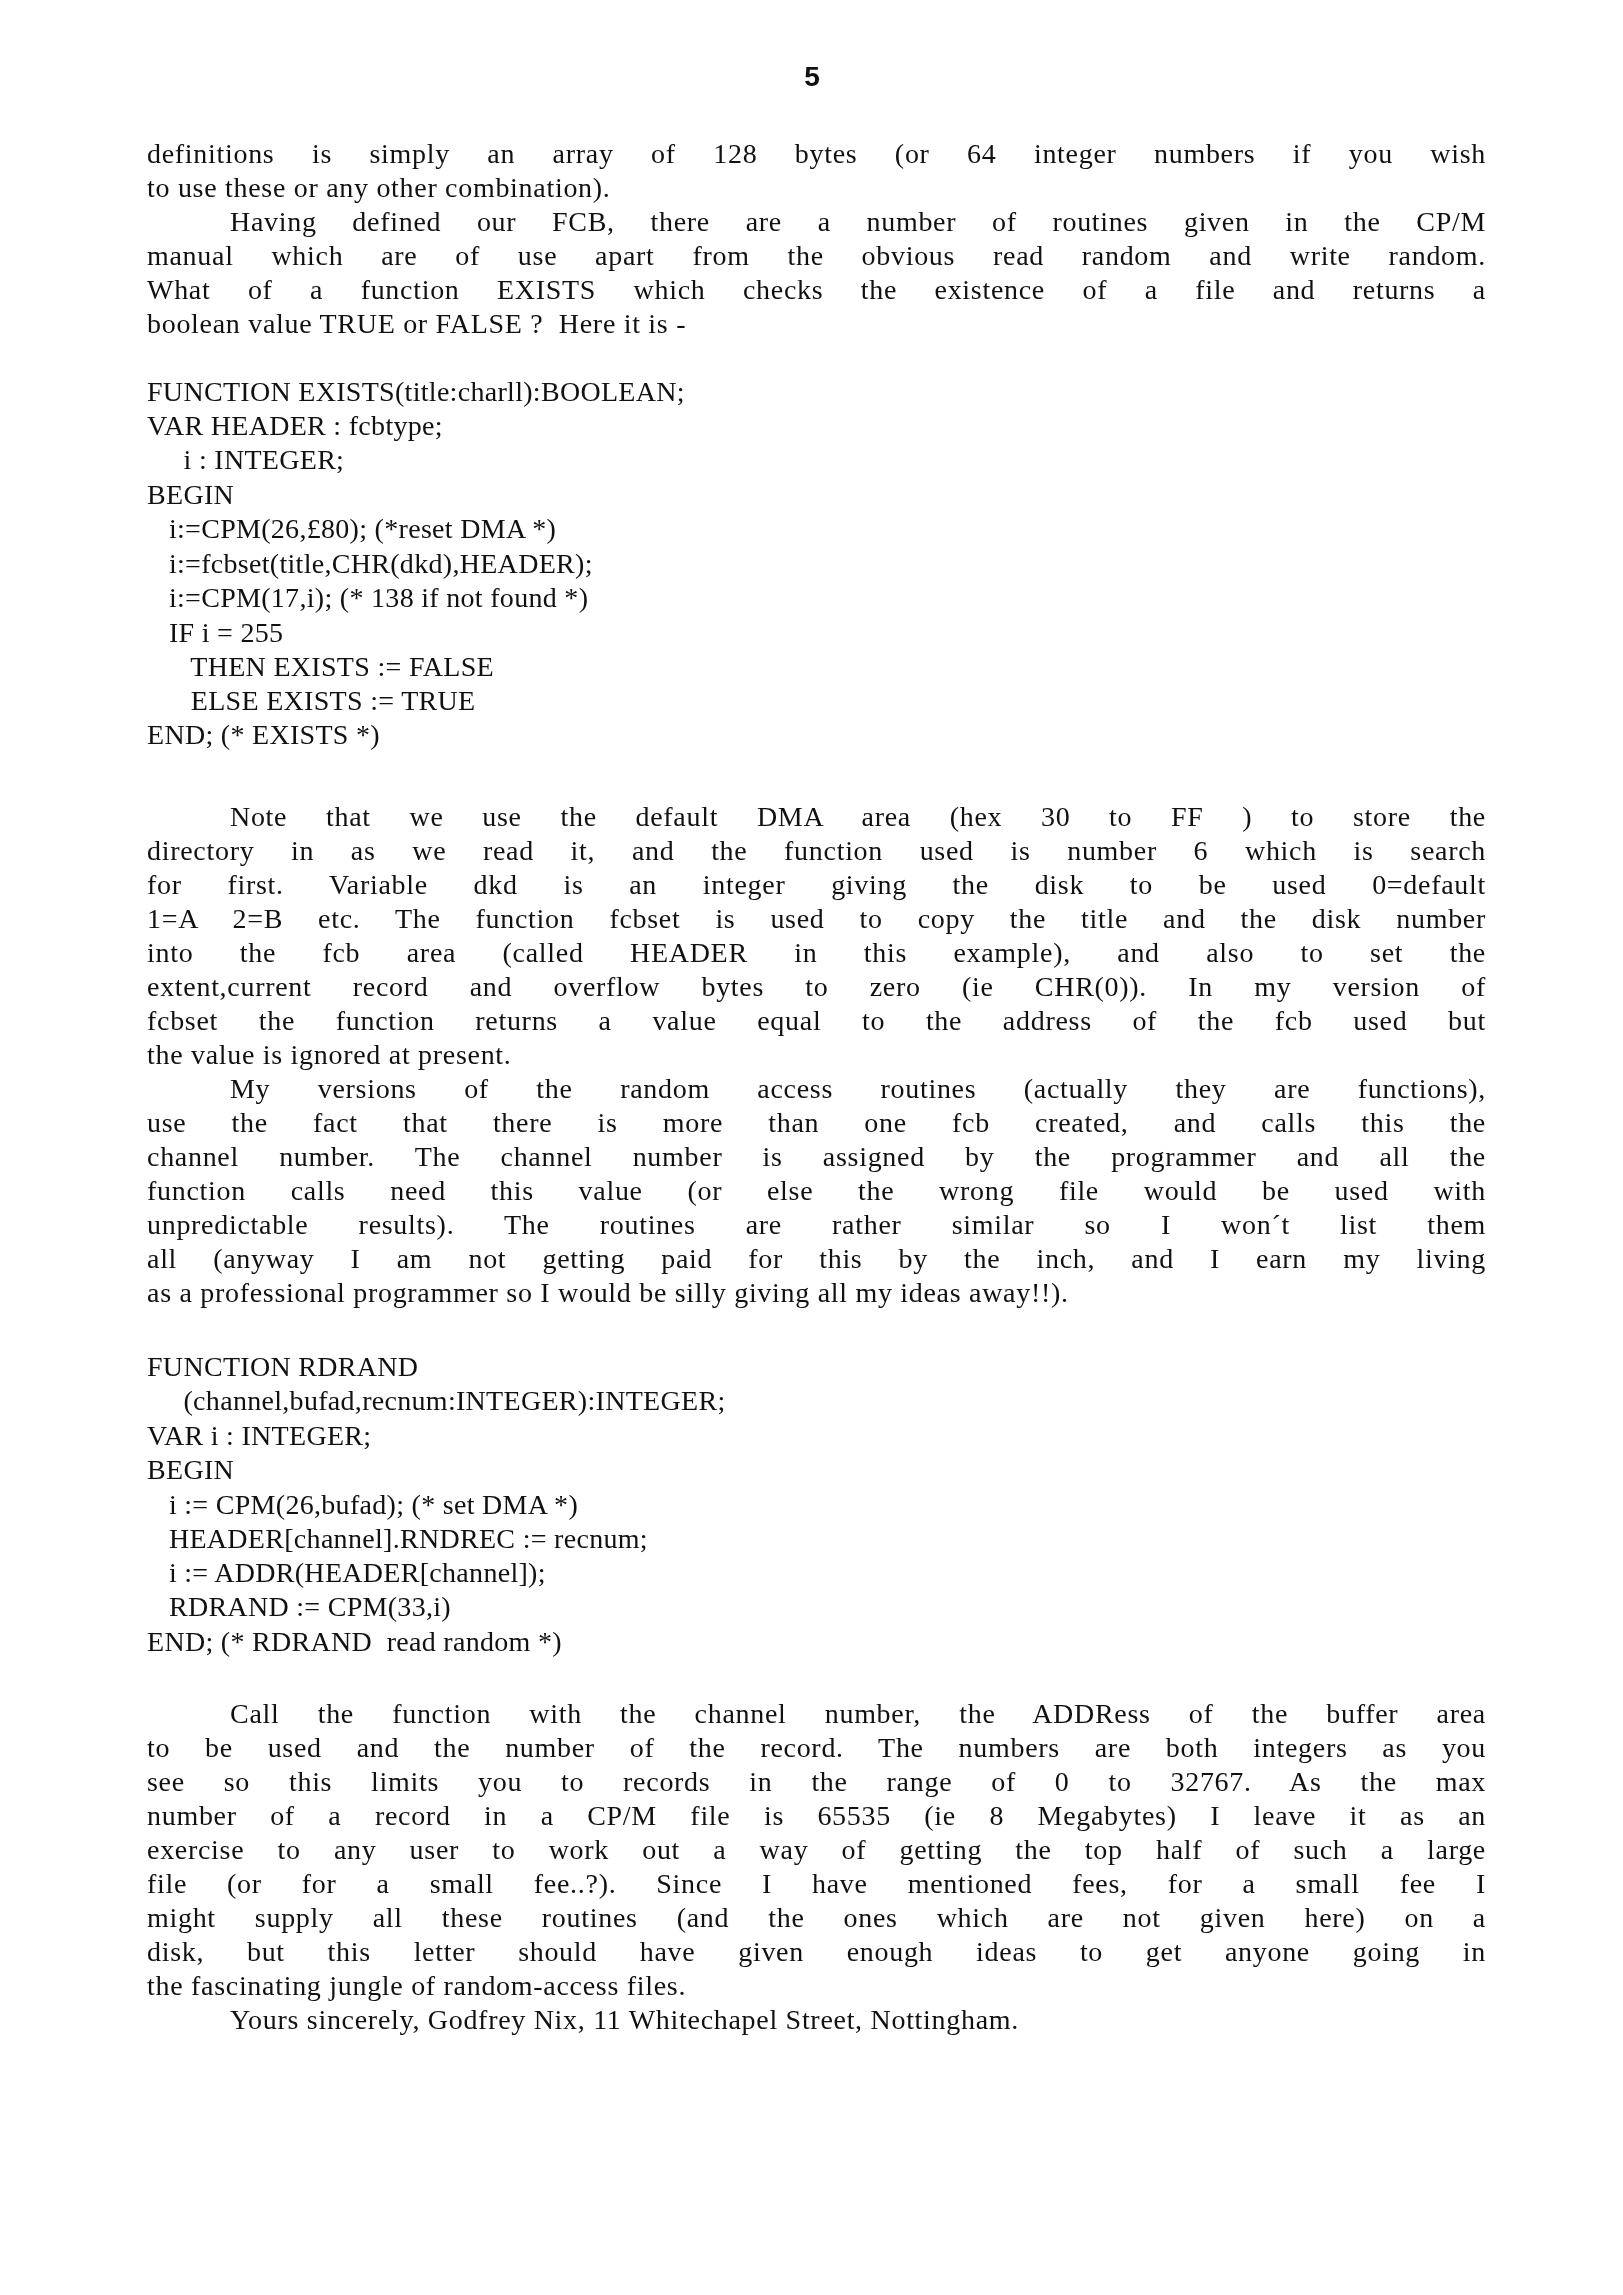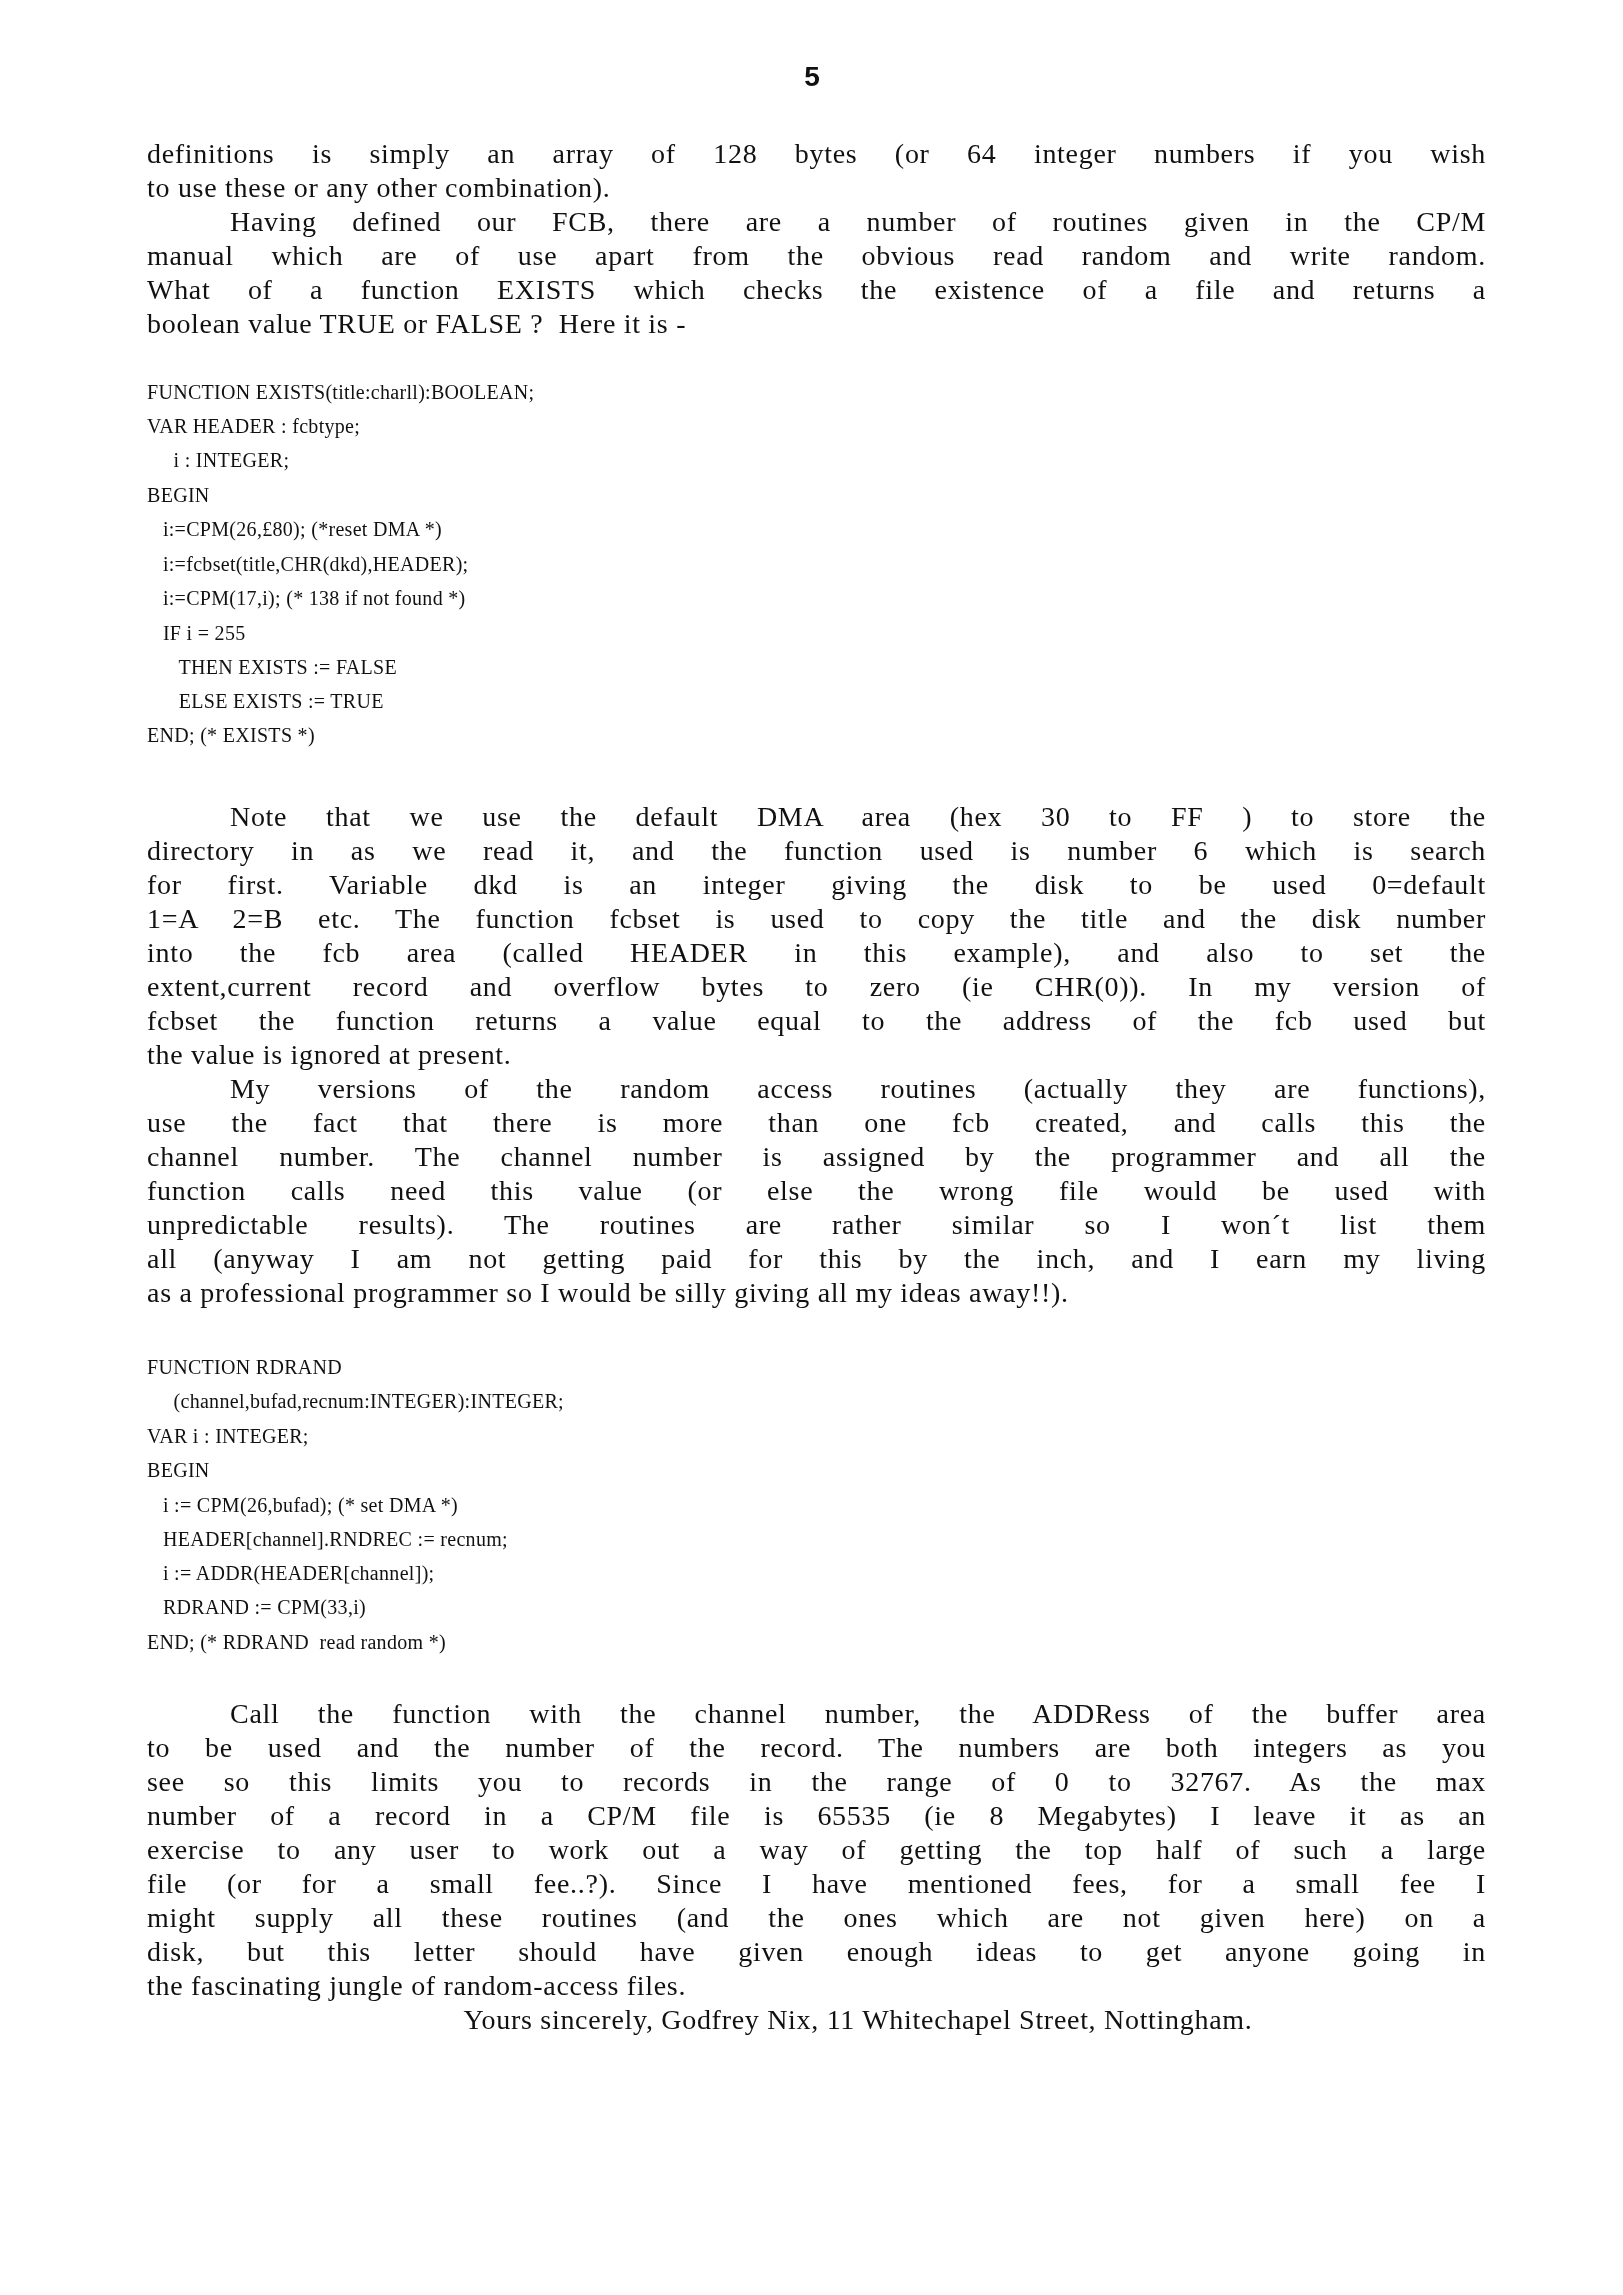--- a/index.html
+++ b/index.html
@@ -33,25 +33,25 @@
       font-size: 28px;
       line-height: 35px;
       white-space: pre;
       letter-spacing: 0.7px;
     }
     .justify {
       text-align: justify;
       text-align-last: justify;
       white-space: normal;
     }
-    .indent { padding-left: 83px; box-sizing: border-box; text-align: center; }
+    .indent { padding-left: 83px; box-sizing: border-box; }
     .code {
       position: absolute;
       left: 147px;
-      font-size: 20px;
+      font-size: 28px;
       line-height: 34px;
       white-space: pre;
       letter-spacing: 0.3px;
     }
   </style>
 </head>
 <body>
 
 <div class="page-number">5</div>
 

